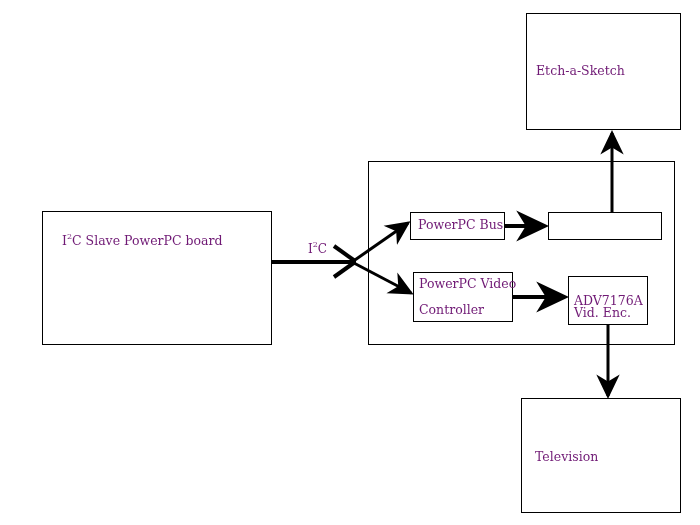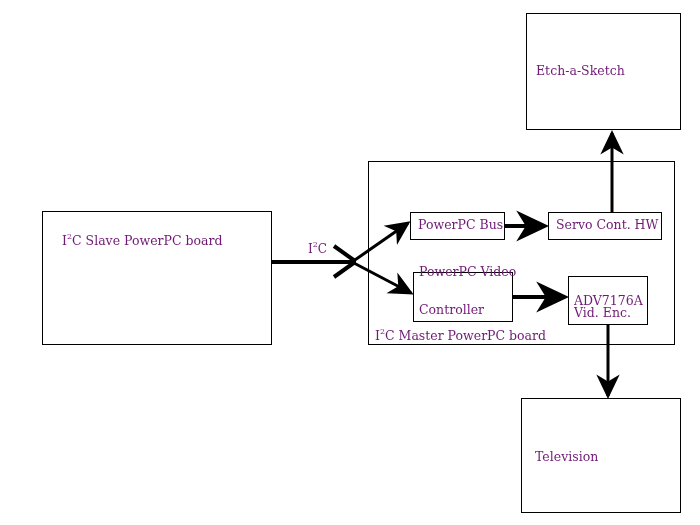--- a/index.html
+++ b/index.html
@@ -51,30 +51,28 @@
 </style>
 </head>
 <body>
 
 <div id="canvas">
 
   <div class="box" style="left:42px; top:211px; width:230px; height:134px;"></div>
   <div class="lbl t13" style="left:62px; top:233px;"><span class="ic">I</span><span class="sup">2</span><span>C Slave PowerPC board</span></div>
 
   <div class="box" style="left:368px; top:161px; width:307px; height:184px;"></div>
-  <div class="lbl t13" style="left:375px; top:328px;"><span class="ic">I</span><span class="sup">2</span><span>C Master PowerPC board</span></div>
 
   <div class="box" style="left:410px; top:212px; width:95px; height:28px;"></div>
   <div class="lbl t13" style="left:418px; top:218px;text-align:center;">PowerPC Bus</div>
 
   <div class="box" style="left:548px; top:212px; width:114px; height:28px;"></div>
-  <div class="lbl t13" style="left:556px; top:218px;">Servo Cont. HW</div>
 
   <div class="box" style="left:413px; top:272px; width:100px; height:50px;"></div>
-  <div class="lbl t13" style="left:419px; top:265px;">PowerPC Video</div>
+  <div class="lbl t13" style="left:419px; top:277px;">PowerPC Video</div>
   <div class="lbl t13" style="left:419px; top:303px;">Controller</div>
 
   <div class="box" style="left:568px; top:276px; width:80px; height:49px;"></div>
   <div class="lbl t13" style="left:574px; top:294px;">ADV7176A</div>
   <div class="lbl t13" style="left:574px; top:306px;">Vid. Enc.</div>
 
   <div class="box" style="left:526px; top:13px; width:155px; height:117px;"></div>
   <div class="lbl t13" style="left:536px; top:64px;">Etch-a-Sketch</div>
 
   <div class="box" style="left:521px; top:398px; width:160px; height:115px;"></div>

